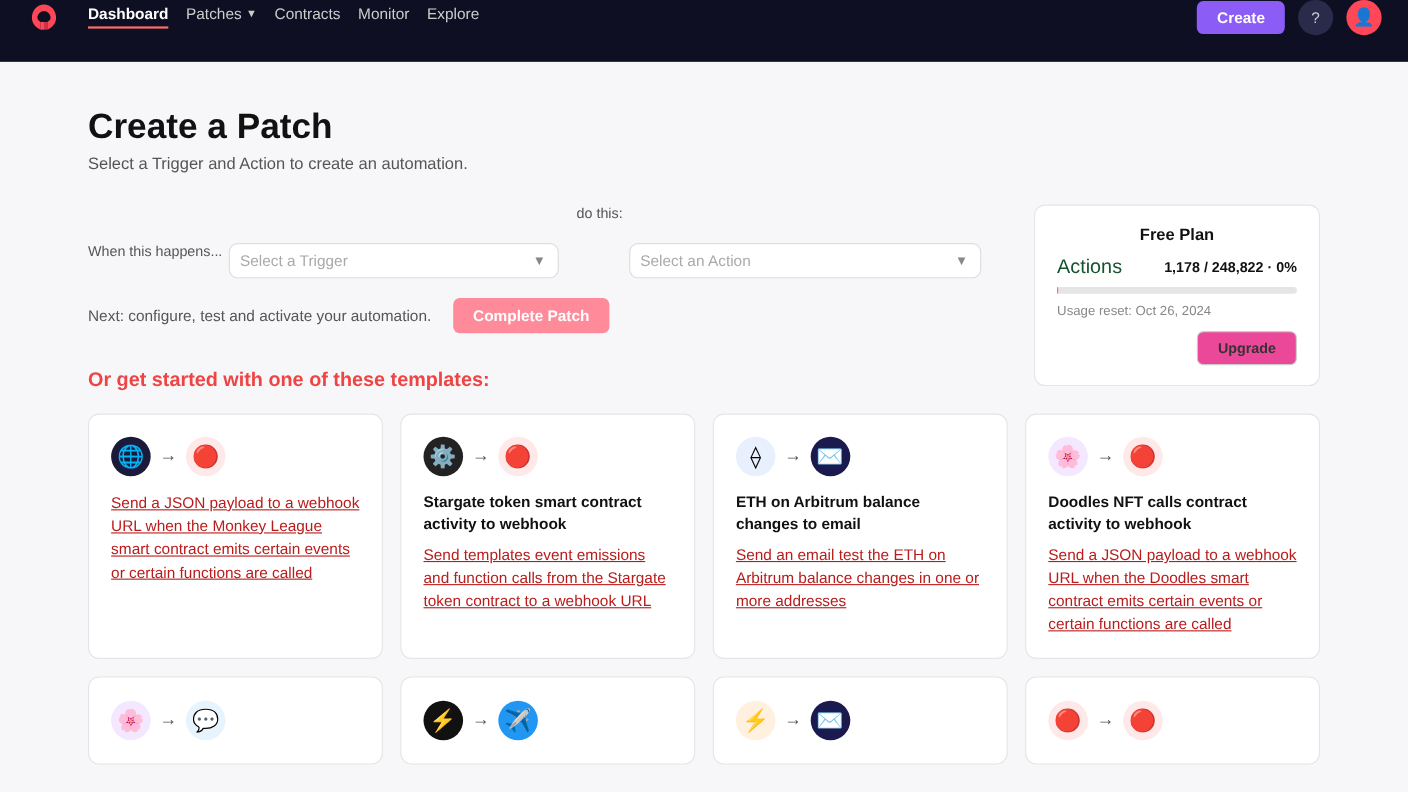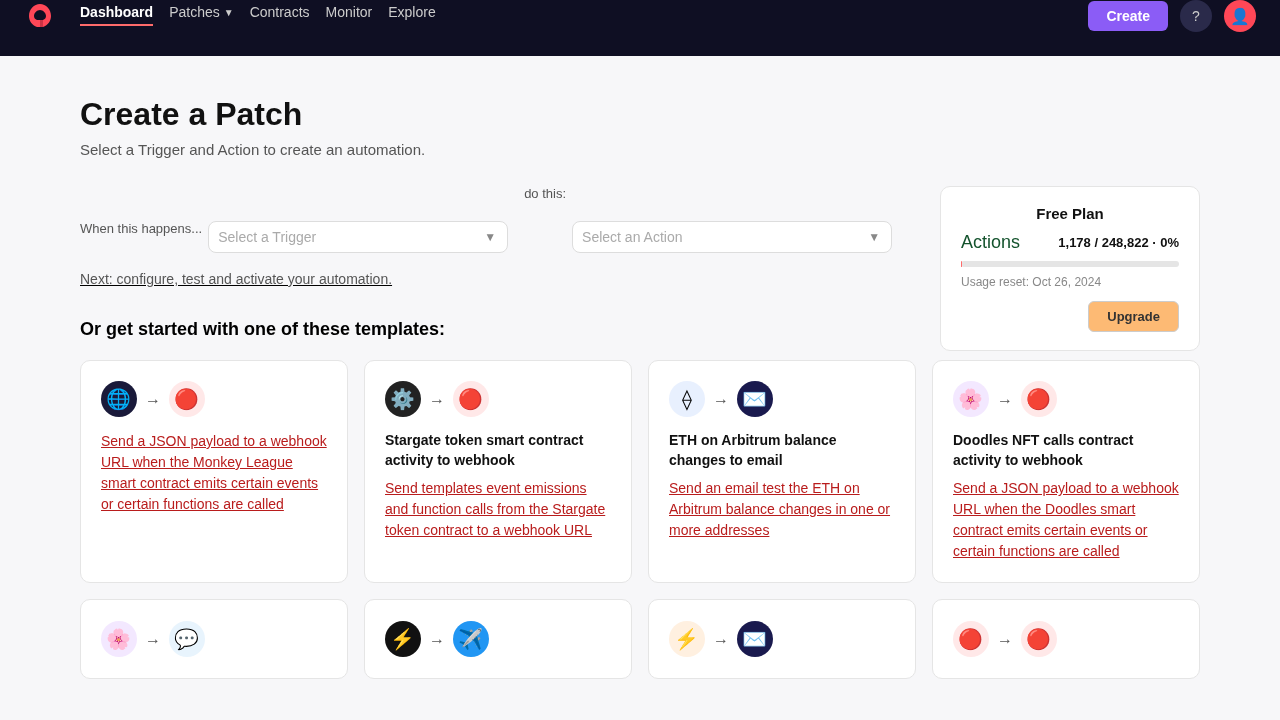--- a/index.html
+++ b/index.html
@@ -140,21 +140,20 @@
       width: 320px;
       margin-top: 35px;
     }
     
     .next-row {
       display: flex;
       align-items: center;
       gap: 20px;
       margin-top: 18px;
       margin-bottom: 32px;
-      text-decoration: underline;
     }
     .next-text {
       font-size: 14px;
       color: #555;
     }
     .complete-patch-btn {
       background: #ff8a9a;
       color: #fff;
       border: none;
       border-radius: 6px;
@@ -208,34 +207,34 @@
       border-radius: 4px;
       width: 0.5%;
     }
     .free-plan-reset {
       font-size: 12px;
       color: #888;
       margin-bottom: 12px;
     }
     .upgrade-btn {
       border: 1px solid #ccc;
-      background: #fdba74;
+      background: #ec4899;
       border-radius: 6px;
       padding: 7px 18px;
       font-size: 13px;
       font-weight: 600;
       cursor: pointer;
       color: #333;
       float: right;
     }
     
     .templates-title {
       font-size: 18px;
       font-weight: 700;
-      color: #000000;
+      color: #ef4444;
       margin-bottom: 20px;
     }
     .templates-grid {
       display: grid;
       grid-template-columns: repeat(4, 1fr);
       gap: 16px;
       margin-bottom: 16px;
     }
     .template-card {
       background: #fff;
@@ -354,20 +353,21 @@
         <select>
           <option value="" disabled="" selected="">Select an Action</option>
         </select>
         <span class="select-arrow">▼</span>
       </div>
     </div>
   </div>
 
   <div class="next-row">
     <span class="next-text">Next: configure, test and activate your automation.</span>
+    <button class="complete-patch-btn">Complete Patch</button>
   </div>
 
   <div>
     <p class="templates-title">Or get started with one of these templates:</p>
     <div class="templates-grid">
 
       <div class="template-card">
         <div class="template-icons">
           <div class="template-icon" style="background:#1a1a3a;font-size:20px;">🌐</div>
           <span class="arrow-icon">→</span>

